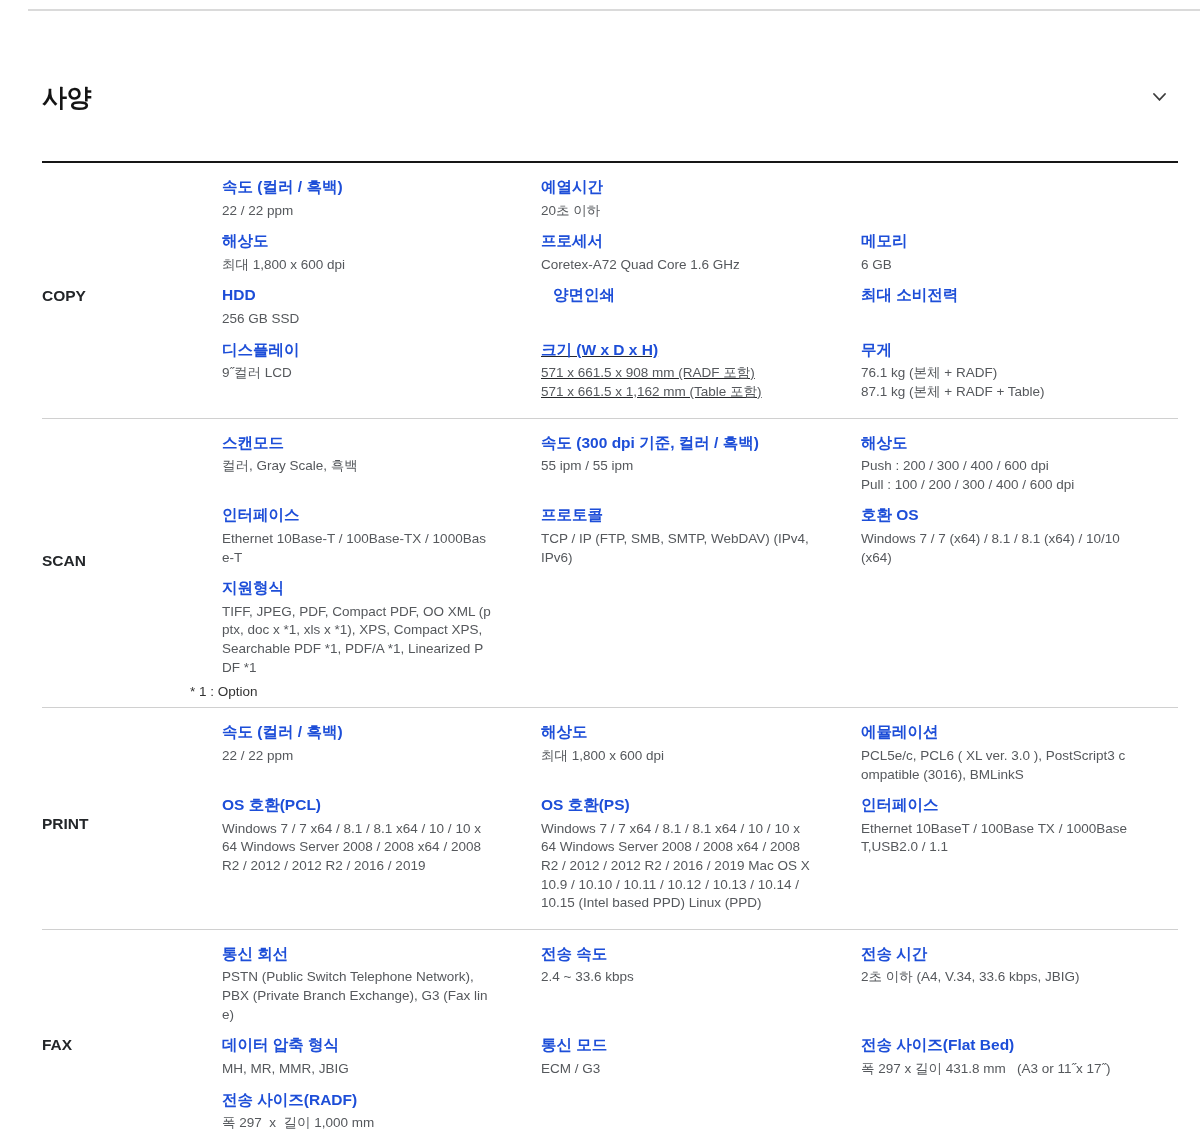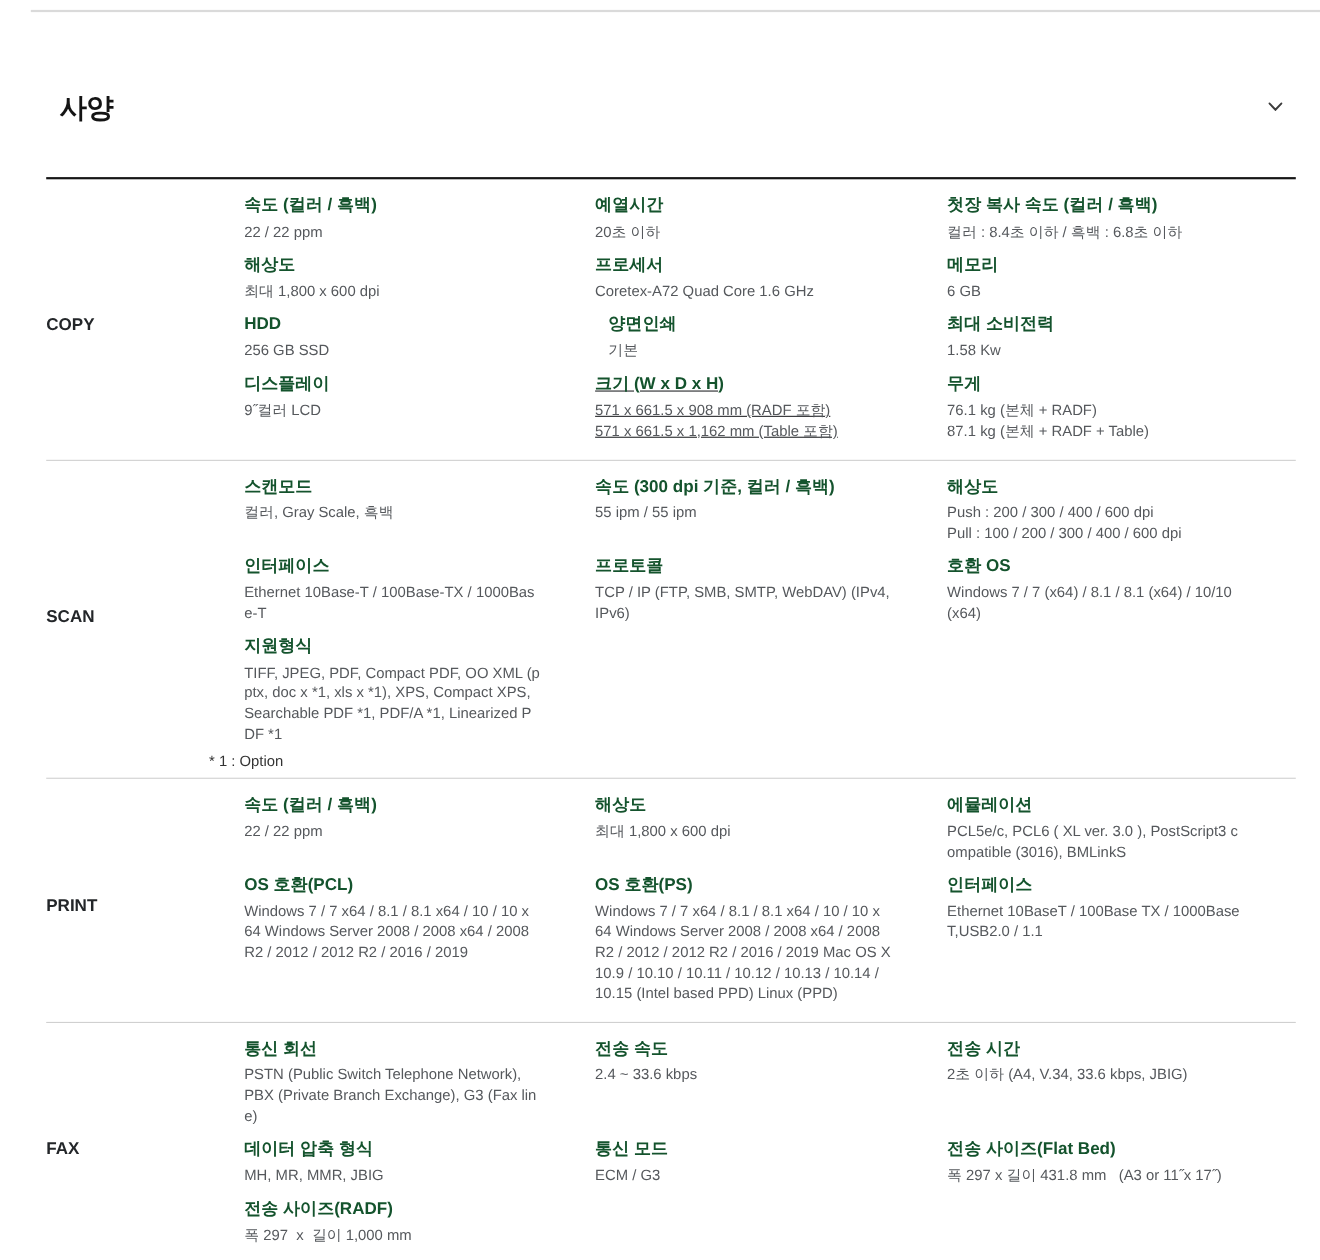--- a/index.html
+++ b/index.html
@@ -7,21 +7,21 @@
     width:1200px;height:1145px;overflow:hidden;position:relative;
     background:#ffffff;color:#26282b;
     font-family:"Liberation Sans","DejaVu Sans",sans-serif;
     -webkit-font-smoothing:antialiased;
   }
   .top-rule{position:absolute;top:9px;left:28px;right:0;height:2px;background:#dadada;}
   .spec-bar{
     margin:66px 30px 0 42px;height:62px;
     display:flex;justify-content:space-between;align-items:center;
   }
-  .page-title{margin:12px;font-size:25px;font-weight:700;color:#141414;letter-spacing:-0.5px;}
+  .page-title{margin:0;font-size:25px;font-weight:700;color:#141414;letter-spacing:-0.5px;}
   .chevron-btn{
     background:none;border:none;padding:4px;cursor:pointer;line-height:0;
   }
   .spec-table{
     margin:33px 22px 0 42px;
     border-top:2px solid #161616;
   }
   .row{
     display:grid;
     grid-template-columns:180px 319px 320px 317px;
@@ -32,21 +32,21 @@
   }
   .row:last-child{border-bottom:none;}
   .row.has-footnote{padding-bottom:18px;}
   .row-label{
     grid-column:1;align-self:center;
     font-size:15.5px;font-weight:700;color:#232629;
   }
   .cell{padding:0 22px 12px 0;}
   .cell-h{
     margin:0 0 5px 0;
-    font-size:15.5px;font-weight:700;color:#14532d;line-height:1.2;
+    font-size:15.5px;font-weight:700;color:#1d4ed8;line-height:1.2;
   }
   .cell-v{
     margin:0;
     font-size:13.5px;color:#55585c;line-height:1.38;
     white-space:pre-wrap;word-break:break-word;
   }
   .footnote{
     position:absolute;left:148px;bottom:8px;
     font-size:13.5px;color:#333333;
   }
@@ -71,47 +71,41 @@
     <section class="row">
     <div class="row-label" style="grid-area: 1 / 1 / span 4;">COPY</div>
   <div class="cell" style="grid-area: 1 / 2;">
     <h3 class="cell-h">속도 (컬러 / 흑백)</h3>
     <p class="cell-v">22 / 22 ppm</p>
   </div>
       <div class="cell" style="grid-area: 1 / 3;">
     <h3 class="cell-h">예열시간</h3>
     <p class="cell-v">20초 이하</p>
   </div>
-      <div class="cell" style="grid-area: 1 / 4;">
-    <h3 class="cell-h">첫장 복사 속도 (컬러 / 흑백)</h3>
-    <p class="cell-v">컬러 : 8.4초 이하 / 흑백 : 6.8초 이하</p>
-  </div>
       <div class="cell" style="grid-area: 2 / 2;">
     <h3 class="cell-h">해상도</h3>
     <p class="cell-v">최대 1,800 x 600 dpi</p>
   </div>
       <div class="cell" style="grid-area: 2 / 3;">
     <h3 class="cell-h">프로세서</h3>
     <p class="cell-v">Coretex-A72 Quad Core 1.6 GHz</p>
   </div>
       <div class="cell" style="grid-area: 2 / 4;">
     <h3 class="cell-h">메모리</h3>
     <p class="cell-v">6 GB</p>
   </div>
       <div class="cell" style="grid-area: 3 / 2;">
     <h3 class="cell-h">HDD</h3>
     <p class="cell-v">256 GB SSD</p>
   </div>
       <div class="cell" style="grid-area: 3 / 3; margin-left: 12px;">
     <h3 class="cell-h">양면인쇄</h3>
-    <p class="cell-v">기본</p>
   </div>
       <div class="cell" style="grid-area: 3 / 4;">
     <h3 class="cell-h">최대 소비전력</h3>
-    <p class="cell-v">1.58 Kw</p>
   </div>
       <div class="cell" style="grid-area: 4 / 2;">
     <h3 class="cell-h">디스플레이</h3>
     <p class="cell-v">9˝컬러 LCD</p>
   </div>
       <div class="cell" style="grid-area: 4 / 3; text-decoration: underline;">
     <h3 class="cell-h">크기 (W x D x H)</h3>
     <p class="cell-v">571 x 661.5 x 908 mm (RADF 포함)
 571 x 661.5 x 1,162 mm (Table 포함)</p>
   </div>

